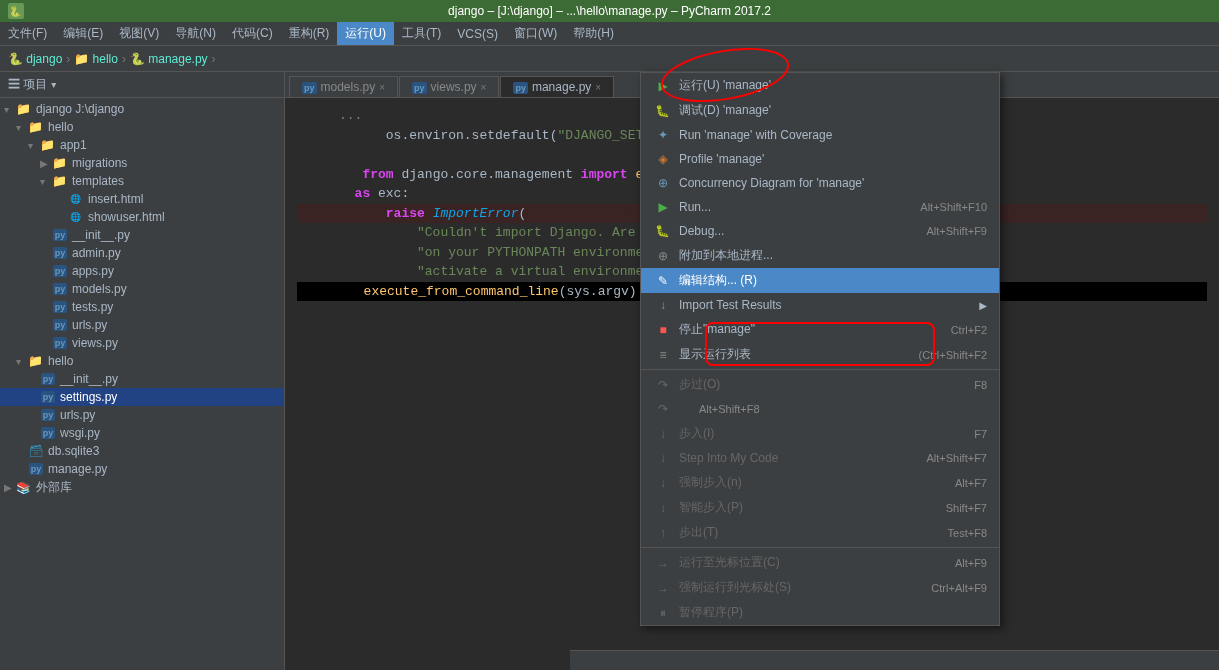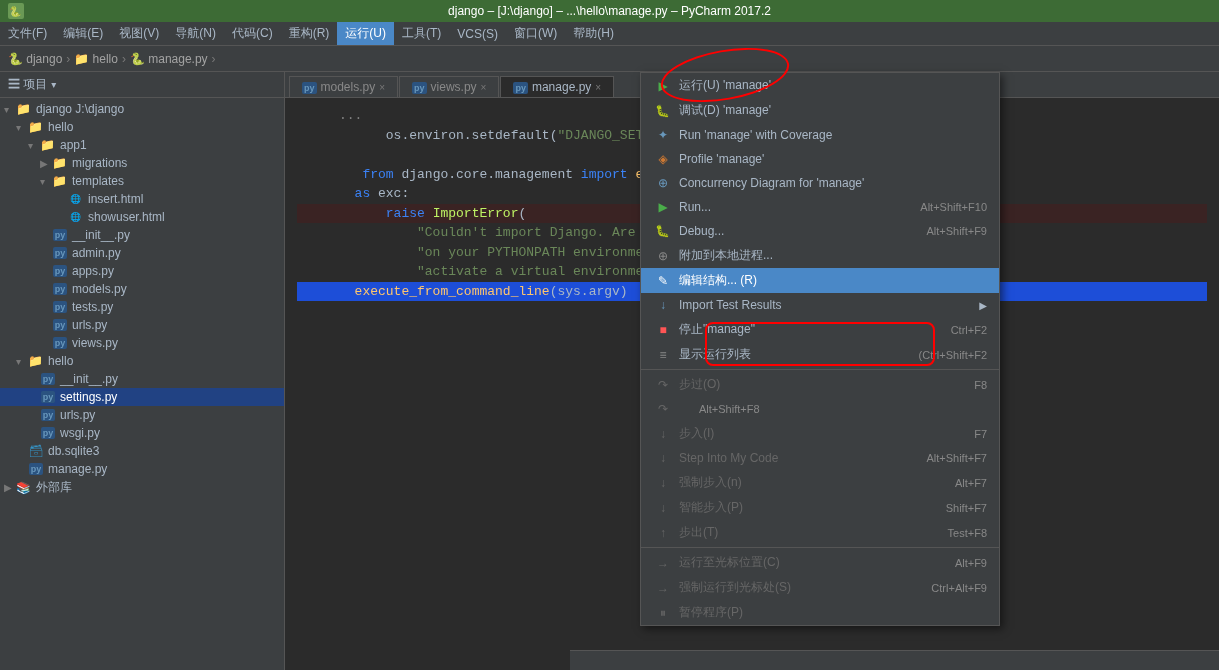--- a/index.html
+++ b/index.html
@@ -60,21 +60,21 @@
     #breadcrumb-bar {
       background: #3c3f41;
       height: 26px;
       display: flex;
       align-items: center;
       padding: 0 8px;
       border-bottom: 1px solid #555;
       font-size: 12px;
       color: #a9b7c6;
     }
-    .breadcrumb-item { color: #a3a3a3; cursor: pointer; }
+    .breadcrumb-item { color: #5eead4; cursor: pointer; }
     .breadcrumb-sep { margin: 0 4px; color: #777; }
 
     
     #main-layout {
       display: flex;
       height: calc(670px - 22px - 24px - 26px);
       justify-content: center;
     }
 
     
@@ -155,27 +155,27 @@
       background: #2b2b2b;
       padding: 8px 12px;
       font-family: "Consolas", "Courier New", monospace;
       font-size: 13px;
       overflow: auto;
       line-height: 1.5;
     }
     .code-line { display: flex; }
     .line-num { color: #606366; width: 30px; text-align: right; margin-right: 12px; user-select: none; font-size: 12px; }
     .code-content { color: #a9b7c6; }
-    .kw { color: #3b82f6; font-weight: normal; }
+    .kw { color: #d946ef; font-weight: bold; }
     .str { color: #6a8759; }
     .fn { color: #ffc66d; }
     .cm { color: #808080; }
-    .cls { color: #bef264; }
+    .cls { color: #0ea5e9; font-style: italic; }
     .err-line { background: #3a2323; }
-    .highlight-line { background: #1d4ed8; }
+    .highlight-line { background: #000000; padding-left: 9px; }
 
     
     #dropdown-overlay {
       position: absolute;
       top: 0;
       left: 0;
       right: 0;
       bottom: 0;
       z-index: 100;
       pointer-events: none;

